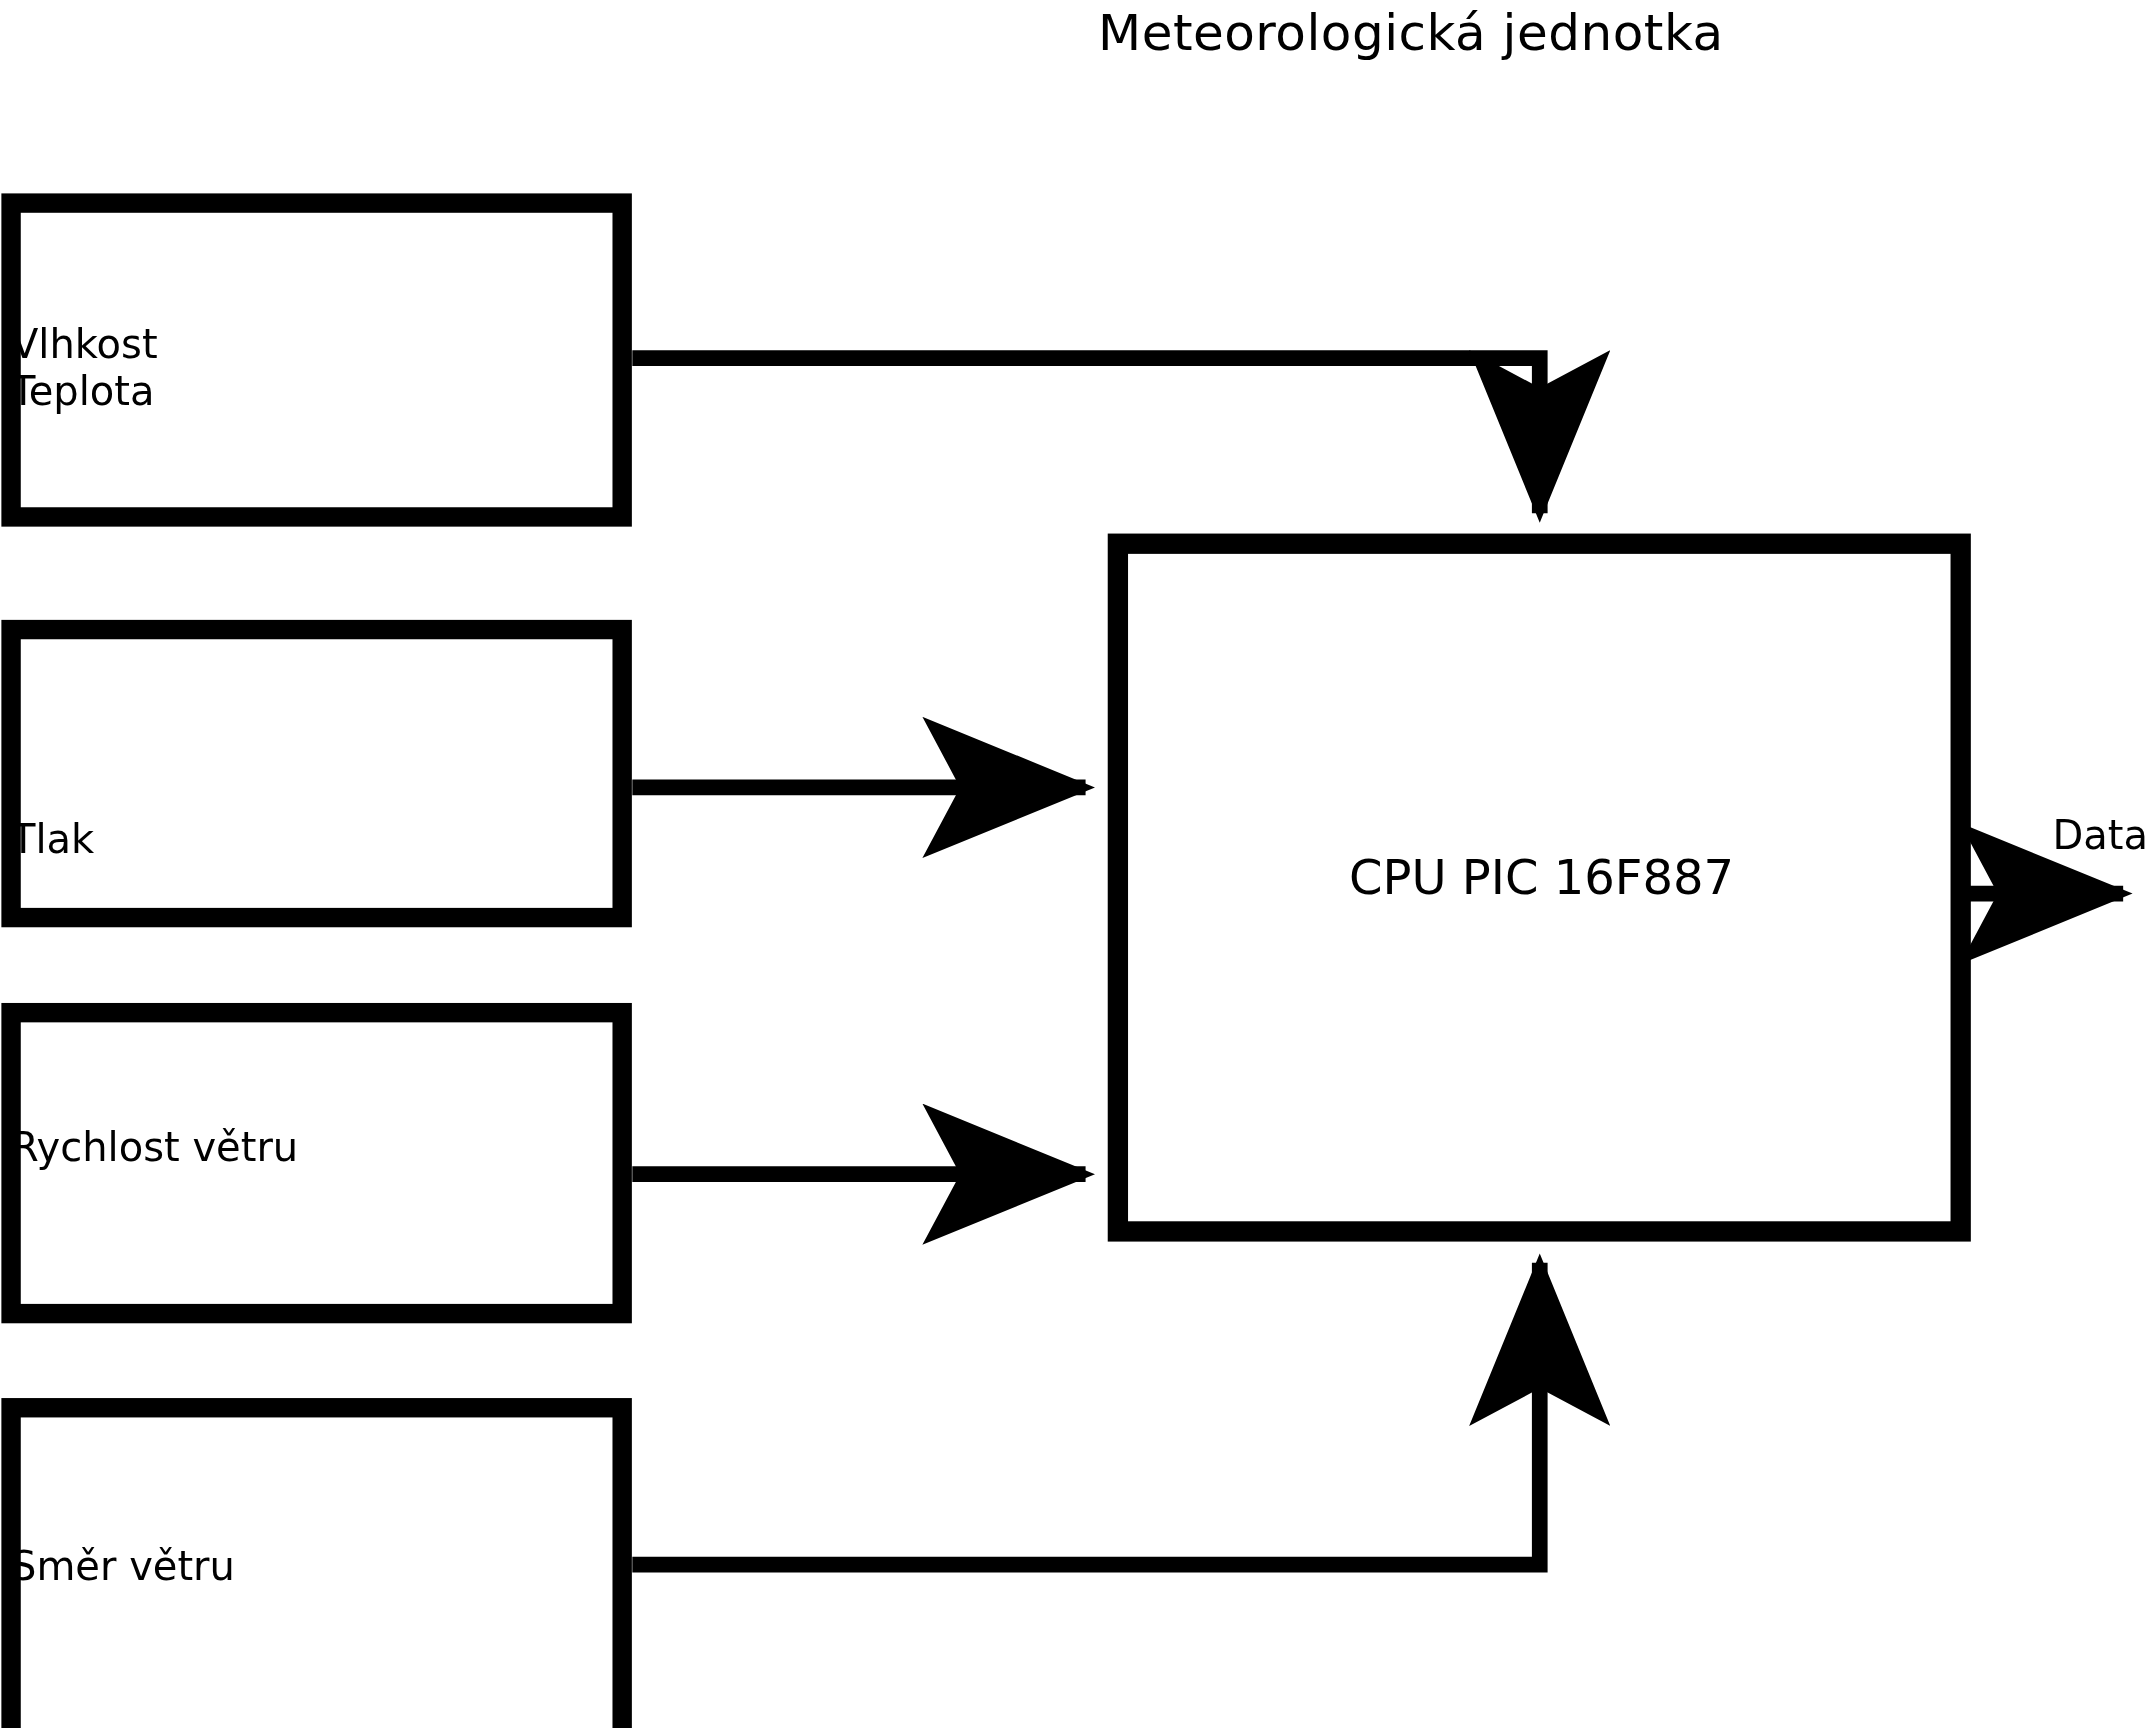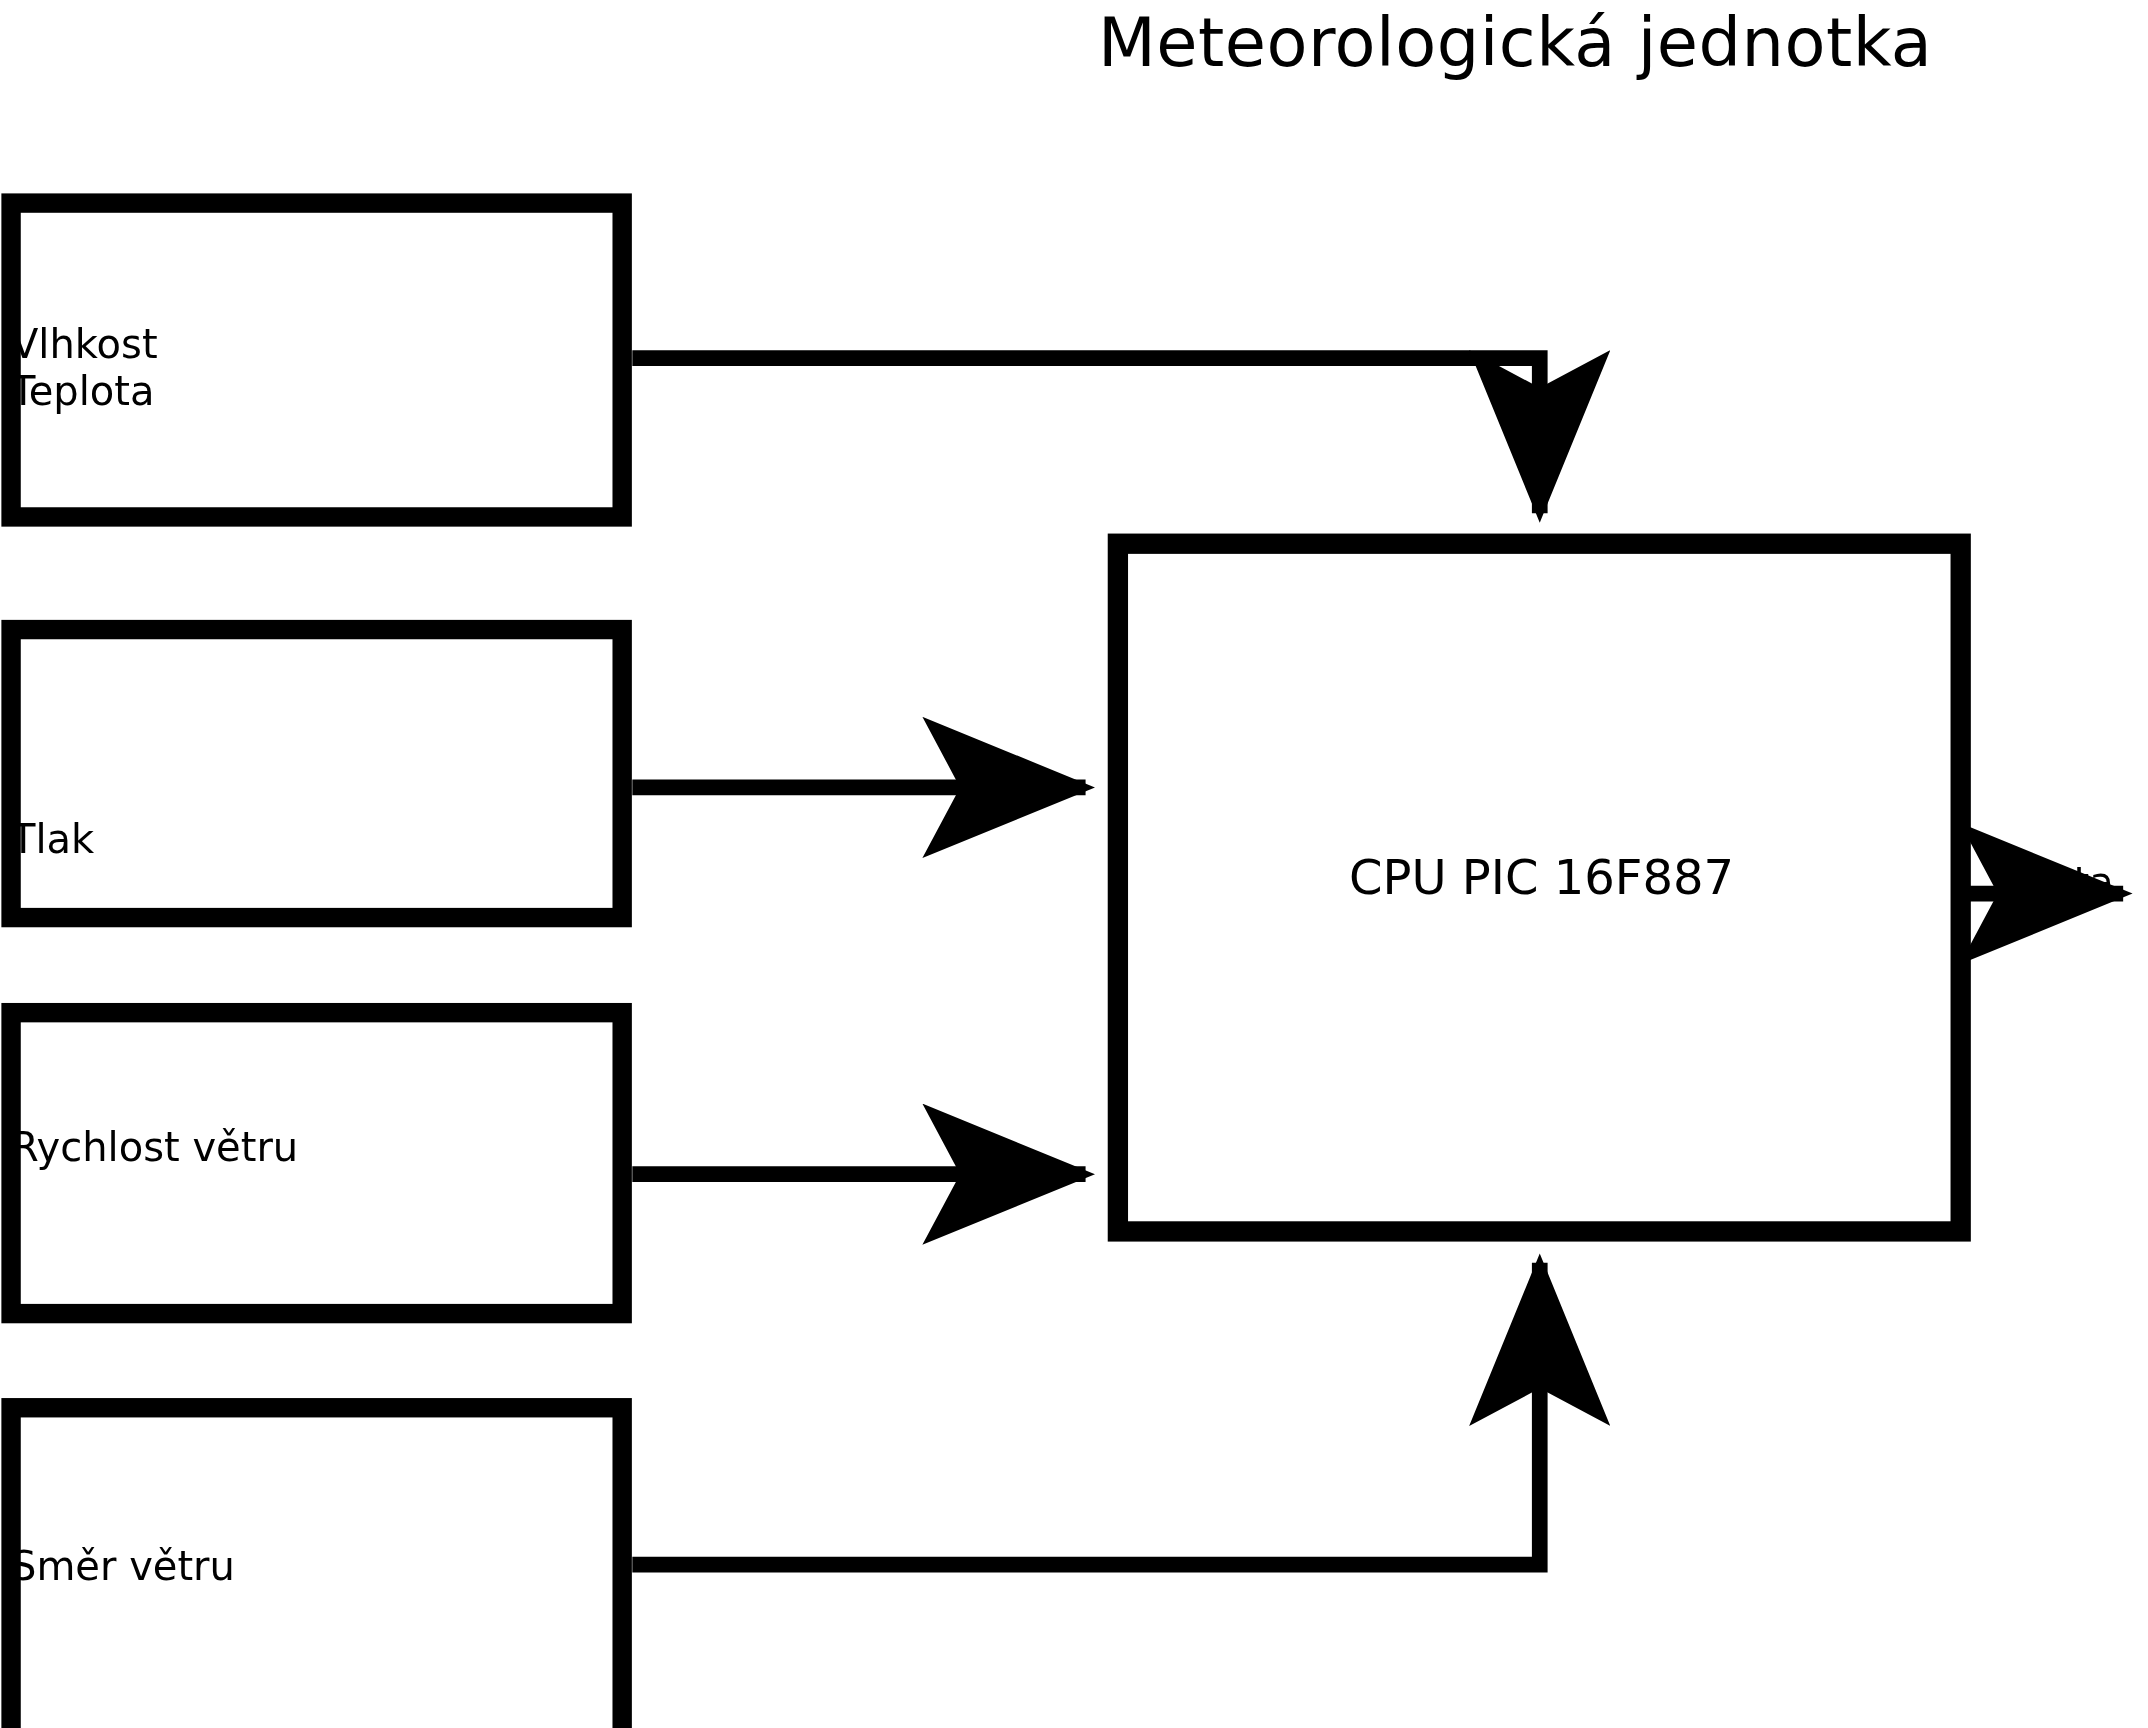--- a/index.html
+++ b/index.html
@@ -23,21 +23,21 @@
     height: 1729px;
   }
   .blk-label, .cpu-label, .io-label, .diagram-title {
     position: absolute;
     color: #000000;
     white-space: pre;
     line-height: 1.18;
     text-align: left;
   }
   .diagram-title {
-    font-size: 67px;
+    font-size: 50px;
     letter-spacing: 0.5px;
   }
   .blk-label {
     font-size: 40px;
   }
   .cpu-label {
     font-size: 48px;
   }
   .io-label {
     font-size: 40px;
@@ -88,16 +88,16 @@
 Teplota</div>
 
   <div class="blk-label" style="left:11px; top:768px; width:611px;margin-top:48px;">Tlak</div>
 
   <div class="blk-label" style="left:11px; top:1124px; width:611px;">Rychlost větru</div>
 
   <div class="blk-label" style="left:11px; top:1543px; width:611px;">Směr větru</div>
 
   <div class="cpu-label" style="left:1118px; top:849px; width:843px; text-align:left; padding-left:231px; box-sizing:border-box;">CPU PIC 16F887</div>
 
-  <div class="io-label" style="left:1984px; top:812px; width:164px; text-align:center;margin-top:47px;">Data</div>
+  <div class="io-label" style="left:1984px; top:812px; width:164px; text-align:right;">Data</div>
 
 </div>
 
 
 </body></html>

